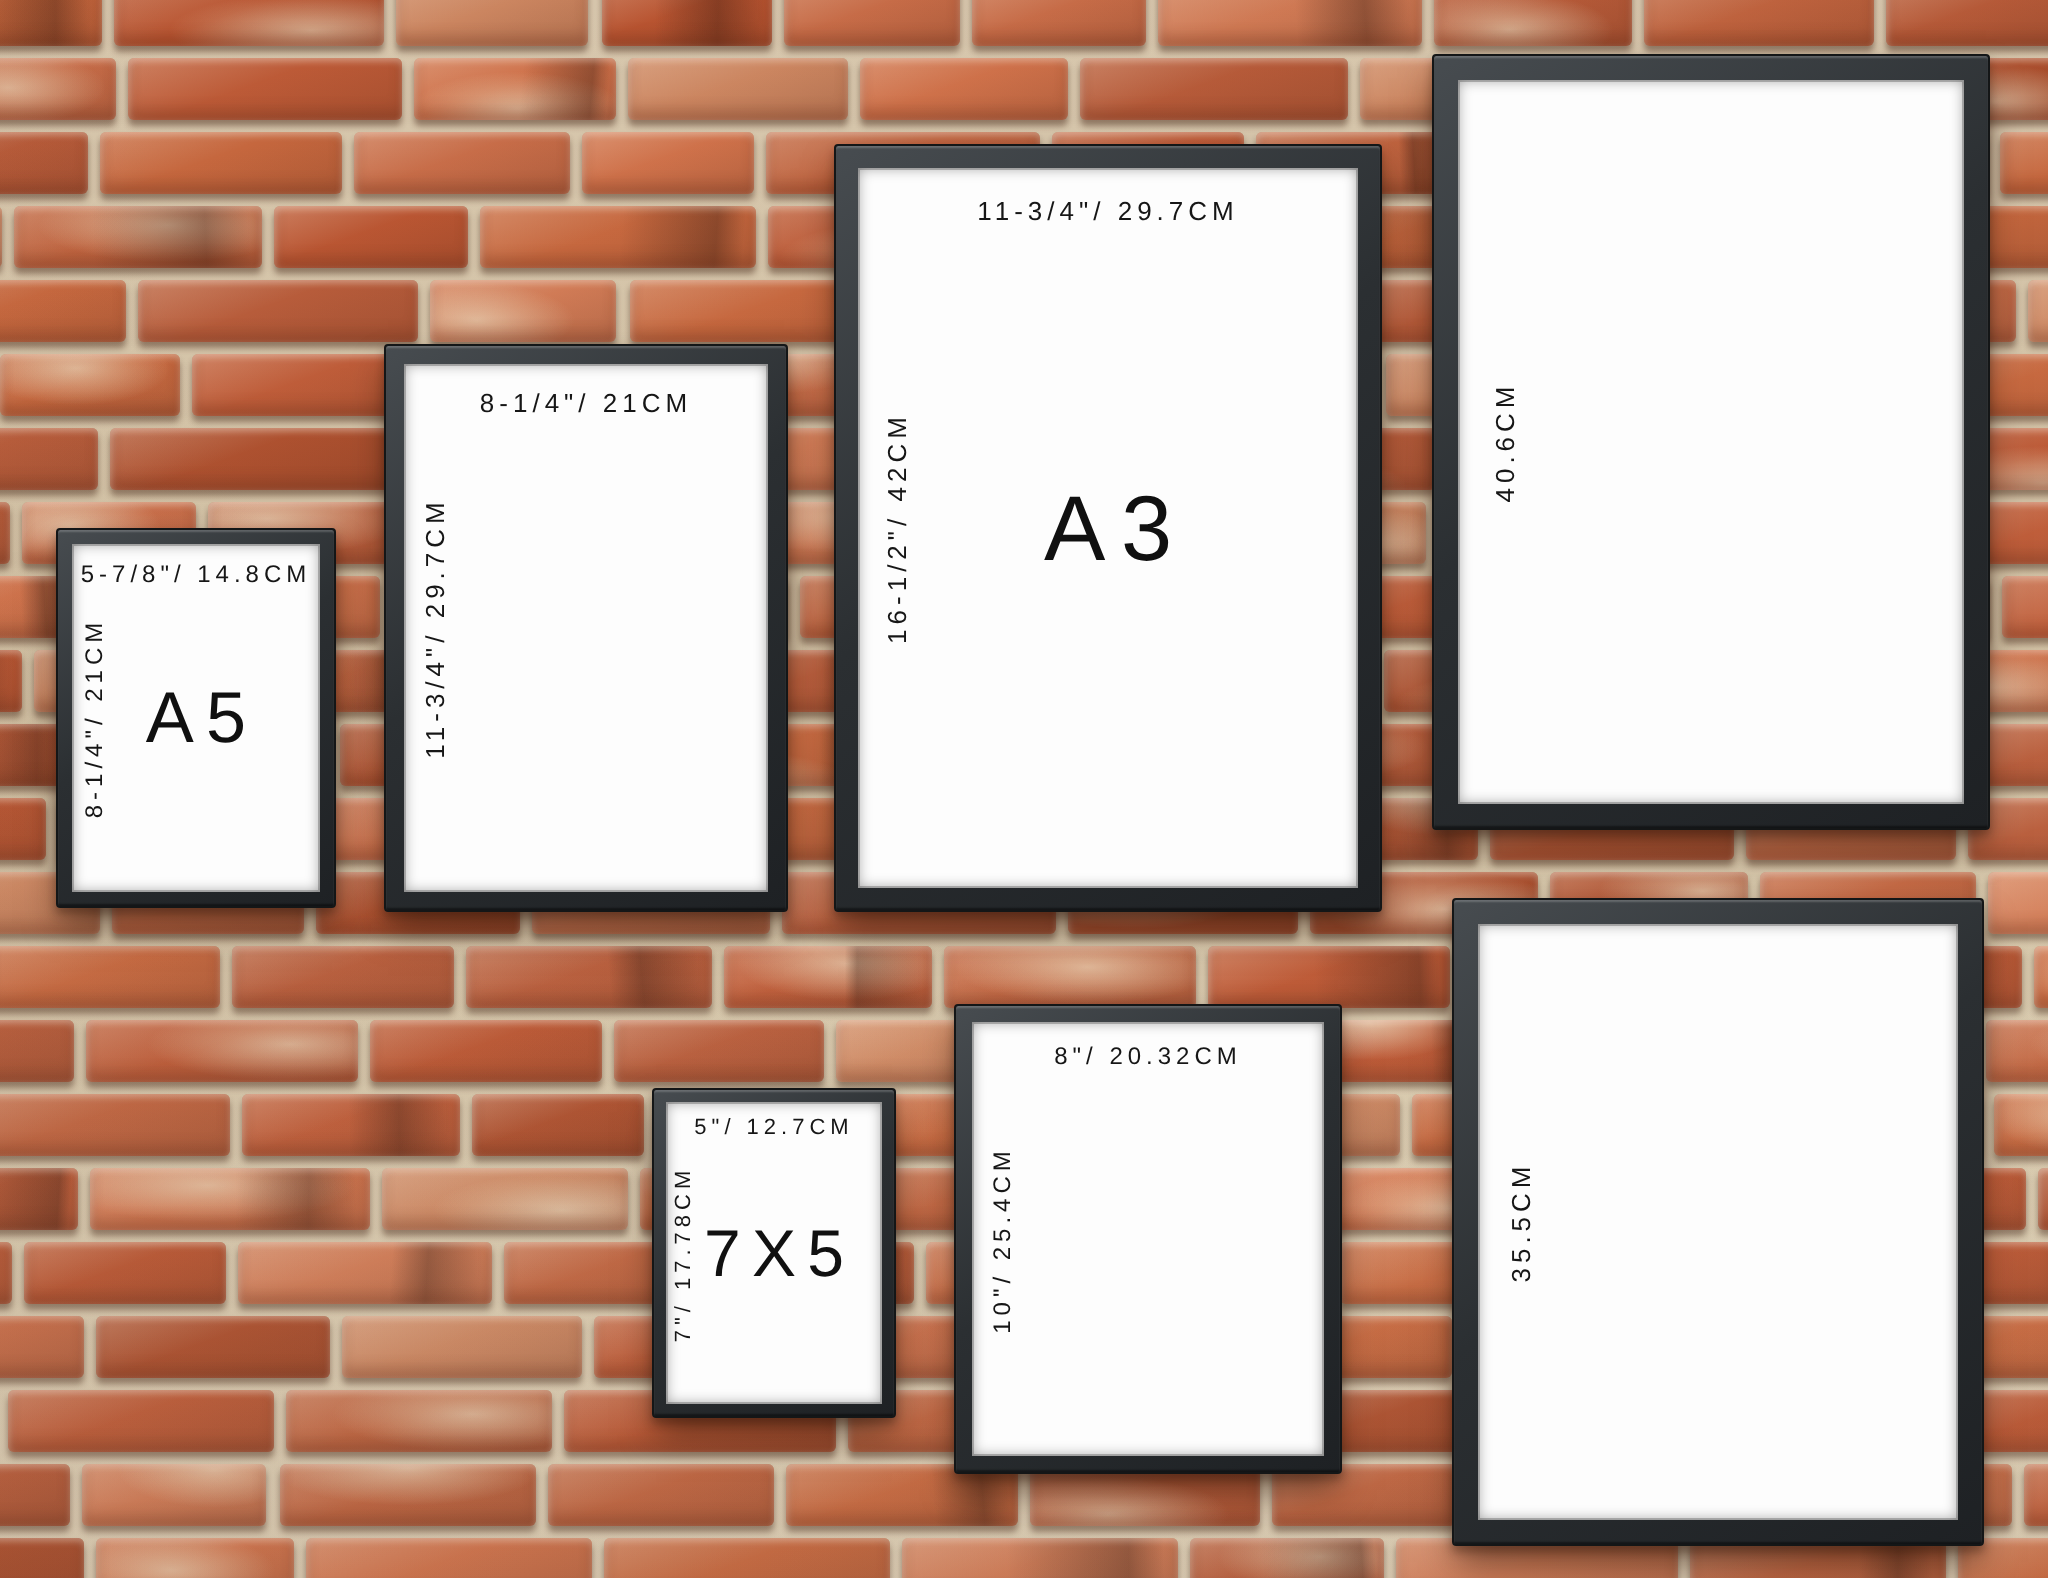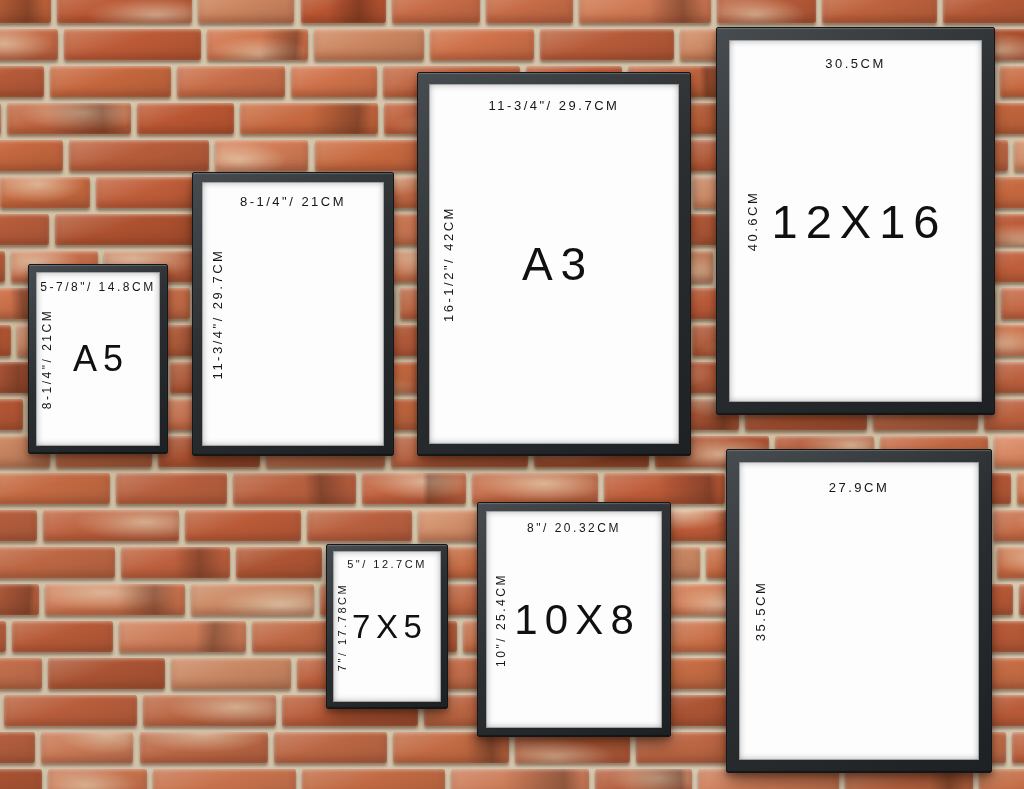--- a/index.html
+++ b/index.html
@@ -308,40 +308,36 @@
 <div class="frame f-a3">
   <div class="paper">
     <div class="dim-top">11-3/4"/ 29.7CM</div>
     <div class="dim-left">16-1/2"/ 42CM</div>
     <div class="size-label">A3</div>
   </div>
 </div>
 
 <div class="frame f-12x16">
   <div class="paper">
-    <div class="dim-top">30.5CM</div>
     <div class="dim-left">40.6CM</div>
-    <div class="size-label">12X16</div>
   </div>
 </div>
 
 <div class="frame f-7x5">
   <div class="paper">
     <div class="dim-top">5"/ 12.7CM</div>
     <div class="dim-left">7"/ 17.78CM</div>
     <div class="size-label">7X5</div>
   </div>
 </div>
 
 <div class="frame f-10x8">
   <div class="paper">
     <div class="dim-top">8"/ 20.32CM</div>
     <div class="dim-left">10"/ 25.4CM</div>
-    <div class="size-label">10X8</div>
   </div>
 </div>
 
 <div class="frame f-11x14">
   <div class="paper">
-    <div class="dim-top">27.9CM</div>
     <div class="dim-left">35.5CM</div>
   </div>
 </div>
 
 </body></html>

